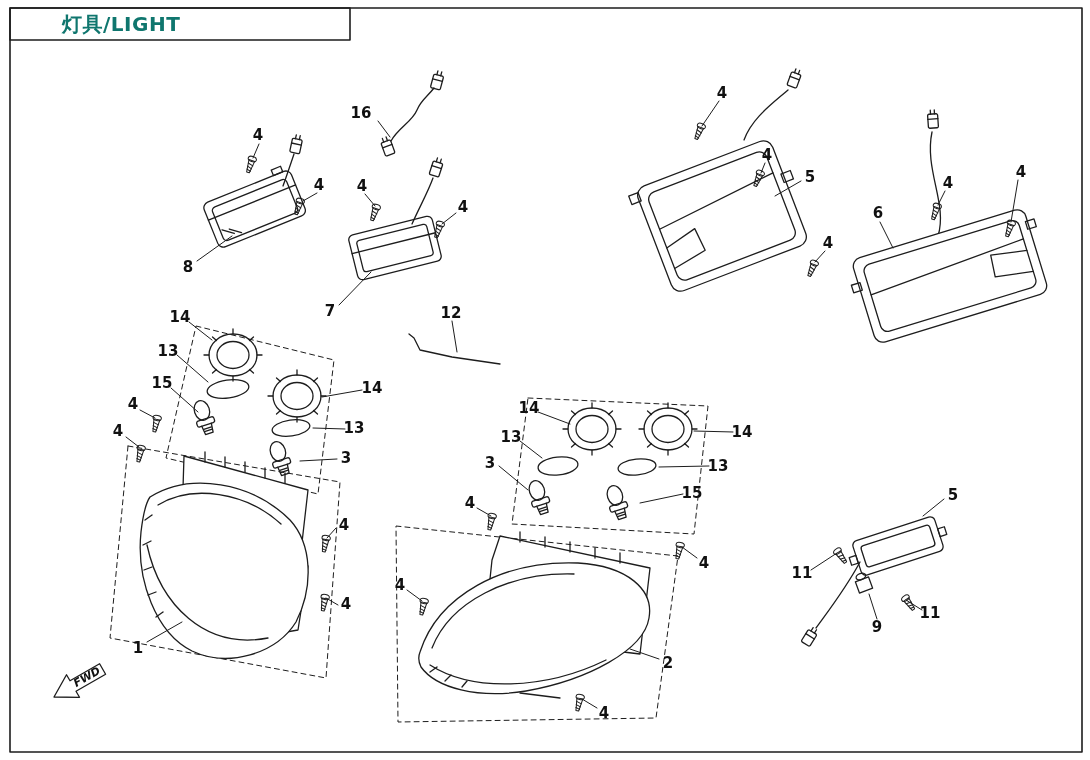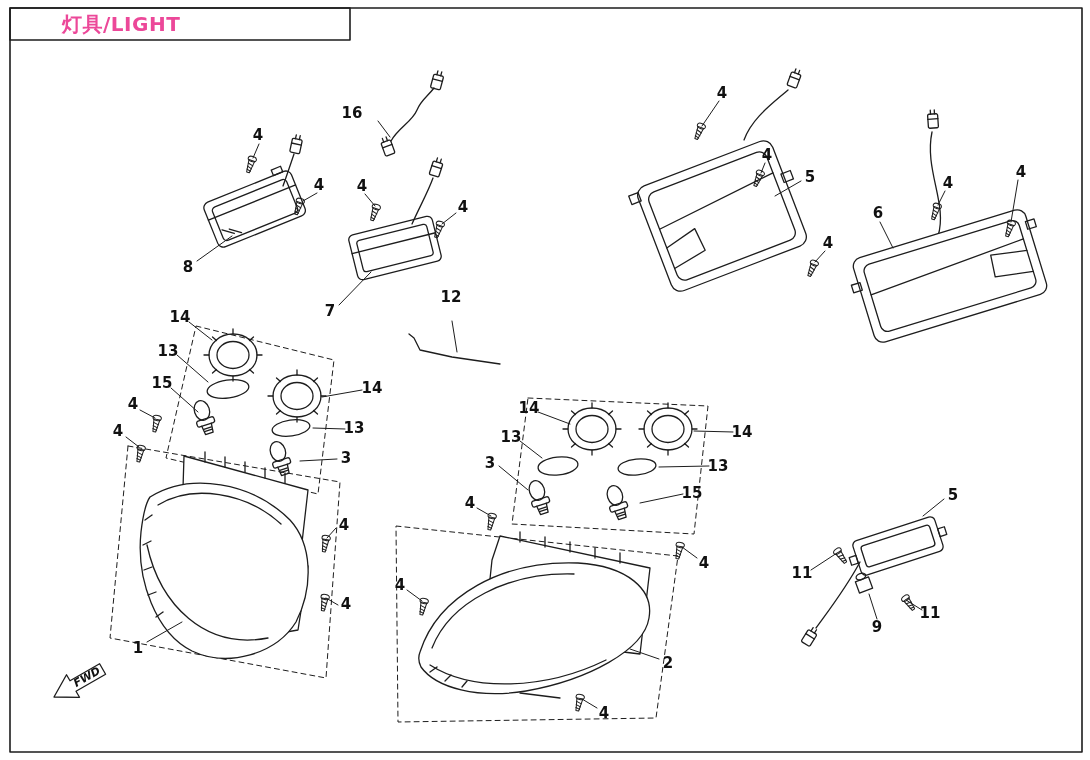--- a/index.html
+++ b/index.html
@@ -8,21 +8,21 @@
   .stage { position:relative; width:1090px; height:760px; background:#ffffff; overflow:hidden; }
   svg.art { position:absolute; left:0; top:0; }
   .ln { stroke:#1d1d1d; fill:none; stroke-width:1.3; stroke-linecap:round; stroke-linejoin:round; }
   .solid { fill:#ffffff; }
   .dashed { stroke-dasharray:5 4; stroke-width:1; }
   .leader { stroke-width:1; }
   .thin { stroke-width:1; }
   .frame { stroke-width:1.6; }
   .title-text {
     position:absolute; left:62px; top:10px; height:28px; line-height:28px;
-    font-size:20px; font-weight:bold; color:#ec4899; letter-spacing:0.5px;
+    font-size:20px; font-weight:bold; color:#0f766e; letter-spacing:0.5px;
   }
   .callout {
     position:absolute; transform:translate(-50%,-50%);
     font-size:15px; font-weight:bold; color:#111; line-height:1;
     white-space:nowrap;
   }
   .fwd-text {
     position:absolute; left:87px; top:677px; transform:translate(-50%,-50%) rotate(-30deg);
     font-size:11px; font-weight:bold; font-style:italic; color:#111;
   }
@@ -282,40 +282,40 @@
     <path d="M 54 697 L 66.5 674.7 L 70 680.8 L 99.6 663.8 L 105.6 674.2 L 76 691.2 L 79.5 697.3 Z"></path>
   </g>
 </svg>
 
 <div class="title-text">灯具/LIGHT</div>
 
 <div style="position:absolute;left:0;top:0;width:100%;height:100%;pointer-events:none;">
       <div class="callout" style="left: 188px; top: 267px;">8</div>
       <div class="callout" style="left: 258px; top: 135px;">4</div>
       <div class="callout" style="left: 319px; top: 185px;">4</div>
-      <div class="callout" style="left: 352px; top: 113px;">16</div>
+      <div class="callout" style="left: 361px; top: 113px;">16</div>
       <div class="callout" style="left: 362px; top: 186px;">4</div>
       <div class="callout" style="left: 463px; top: 207px;">4</div>
       <div class="callout" style="left: 330px; top: 311px;">7</div>
       <div class="callout" style="left: 722px; top: 93px;">4</div>
       <div class="callout" style="left: 810px; top: 177px;">5</div>
       <div class="callout" style="left: 767px; top: 155px;">4</div>
       <div class="callout" style="left: 878px; top: 213px;">6</div>
       <div class="callout" style="left: 828px; top: 243px;">4</div>
       <div class="callout" style="left: 948px; top: 183px;">4</div>
       <div class="callout" style="left: 1021px; top: 172px;">4</div>
       <div class="callout" style="left: 180px; top: 317px;">14</div>
       <div class="callout" style="left: 168px; top: 351px;">13</div>
       <div class="callout" style="left: 162px; top: 383px;">15</div>
       <div class="callout" style="left: 133px; top: 404px;">4</div>
       <div class="callout" style="left: 118px; top: 431px;">4</div>
       <div class="callout" style="left: 372px; top: 388px;">14</div>
       <div class="callout" style="left: 354px; top: 428px;">13</div>
       <div class="callout" style="left: 346px; top: 458px;">3</div>
-      <div class="callout" style="left: 451px; top: 297px;">12</div>
+      <div class="callout" style="left: 451px; top: 313px;">12</div>
       <div class="callout" style="left: 344px; top: 525px;">4</div>
       <div class="callout" style="left: 346px; top: 604px;">4</div>
       <div class="callout" style="left: 138px; top: 648px;">1</div>
       <div class="callout" style="left: 529px; top: 408px;">14</div>
       <div class="callout" style="left: 511px; top: 437px;">13</div>
       <div class="callout" style="left: 490px; top: 463px;">3</div>
       <div class="callout" style="left: 692px; top: 493px;">15</div>
       <div class="callout" style="left: 742px; top: 432px;">14</div>
       <div class="callout" style="left: 718px; top: 466px;">13</div>
       <div class="callout" style="left: 470px; top: 503px;">4</div>

